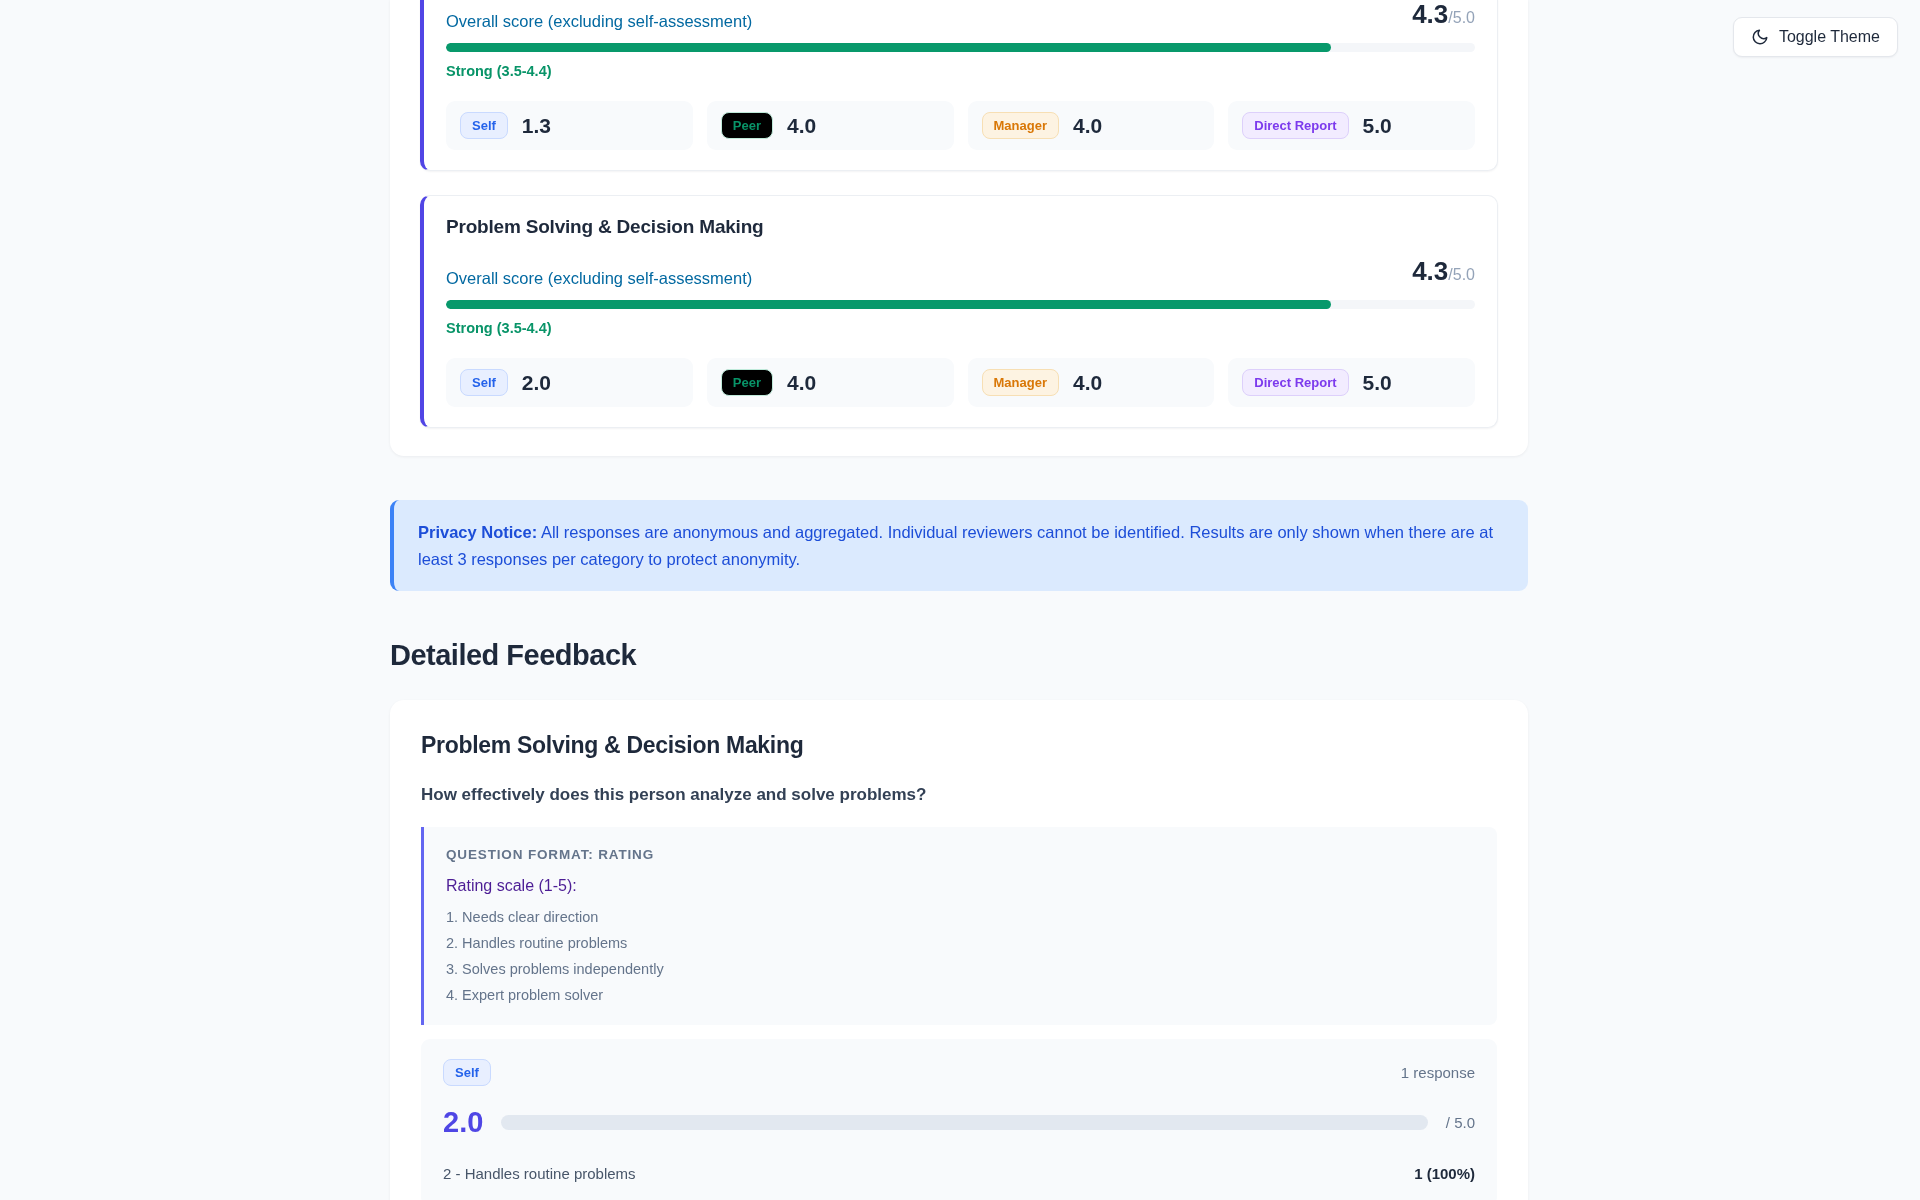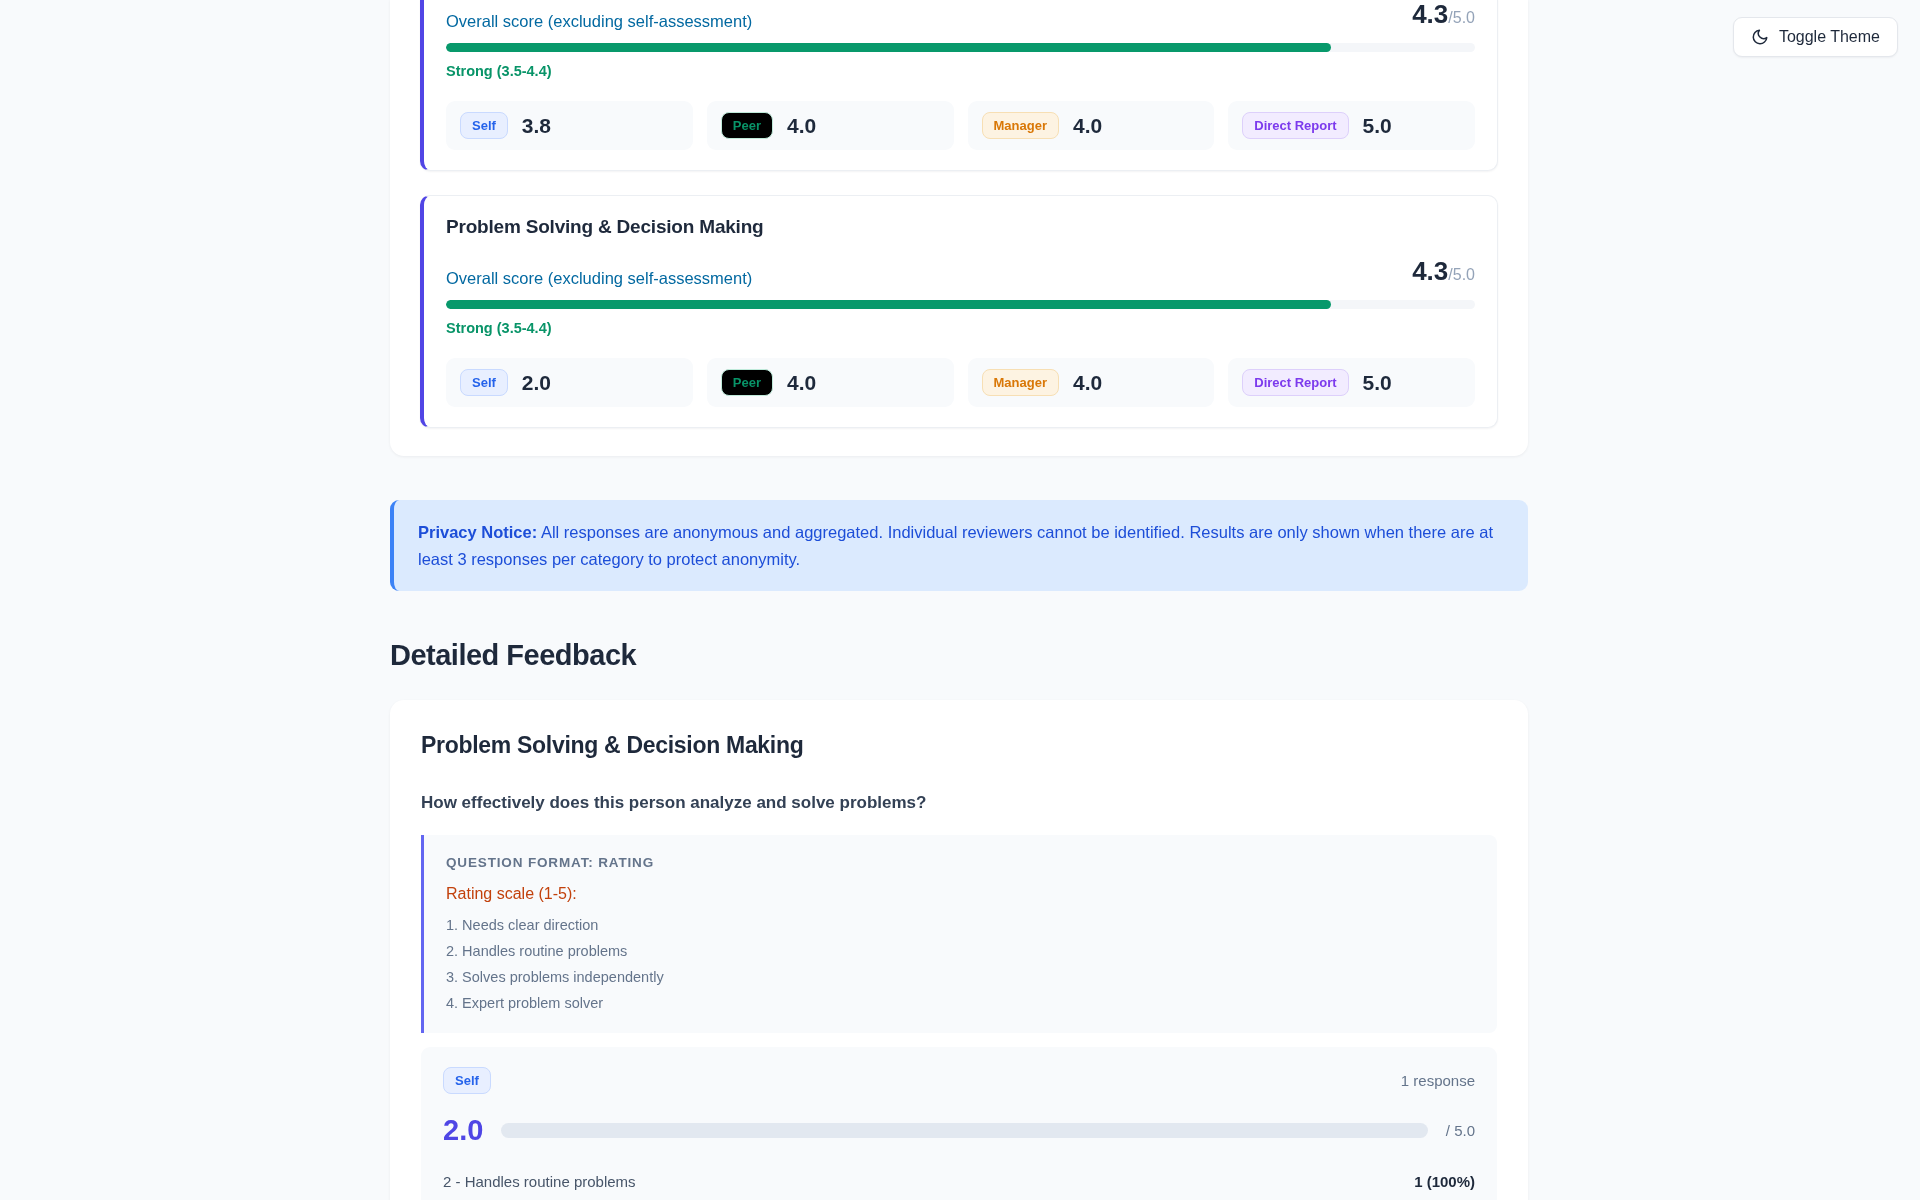--- a/index.html
+++ b/index.html
@@ -160,40 +160,40 @@
     background: #ffffff;
     border-radius: 14px;
     padding: 32px 31px 34px 31px;
     box-shadow: 0 1px 3px rgba(16,24,40,.06);
   }
   .q-title {
     font-size: 23px; font-weight: bold; color: #1e293b;
     letter-spacing: -.3px;
   }
   .q-sub {
-    margin-top: 34px;
+    margin-top: 26px;
     font-size: 17px; font-weight: bold; color: #334155;
   }
 
   .format-box {
     margin-top: 22px;
     background: #f8fafc;
     border-left: 3px solid #6366f1;
     border-radius: 0 8px 8px 0;
     padding: 20px 24px 22px 22px;
   }
   .format-kicker {
     font-size: 13.5px; font-weight: bold;
     letter-spacing: .85px;
     color: #64748b;
     text-transform: uppercase;
   }
   .format-scale {
     margin-top: 15px;
-    font-size: 16px; color: #c2410c;
+    font-size: 16px; color: #4c1d95;
   }
   .format-list { margin-top: 14px; }
   .format-list li {
     list-style: none;
     font-size: 14.5px;
     color: #64748b;
     margin-bottom: 10px;
   }
   .format-list li:last-child { margin-bottom: 0; }
 
@@ -262,21 +262,21 @@
         </div>
       </div>
       <div class="track">
         <div class="fill" style="width: 86%;"></div>
       </div>
       <div class="rating-word">Strong (3.5-4.4)</div>
 
       <div class="roles">
         <div class="role-tile">
           <span class="badge self">Self</span>
-          <span class="role-val">3.8</span>
+          <span class="role-val">1.3</span>
         </div>
         <div class="role-tile">
           <span class="badge peer">Peer</span>
           <span class="role-val">4.0</span>
         </div>
         <div class="role-tile">
           <span class="badge manager">Manager</span>
           <span class="role-val">4.0</span>
         </div>
         <div class="role-tile">

